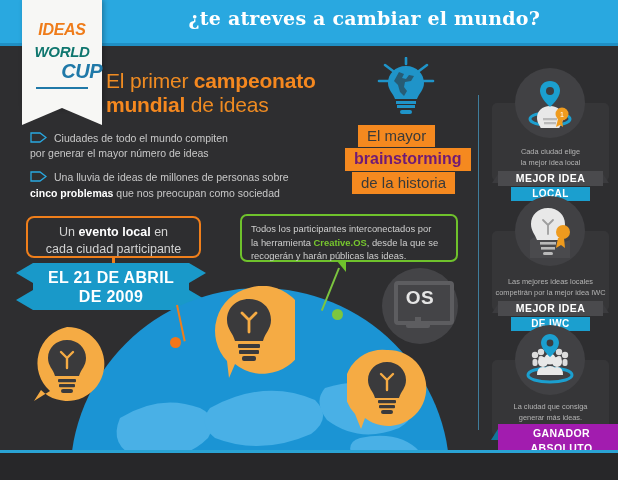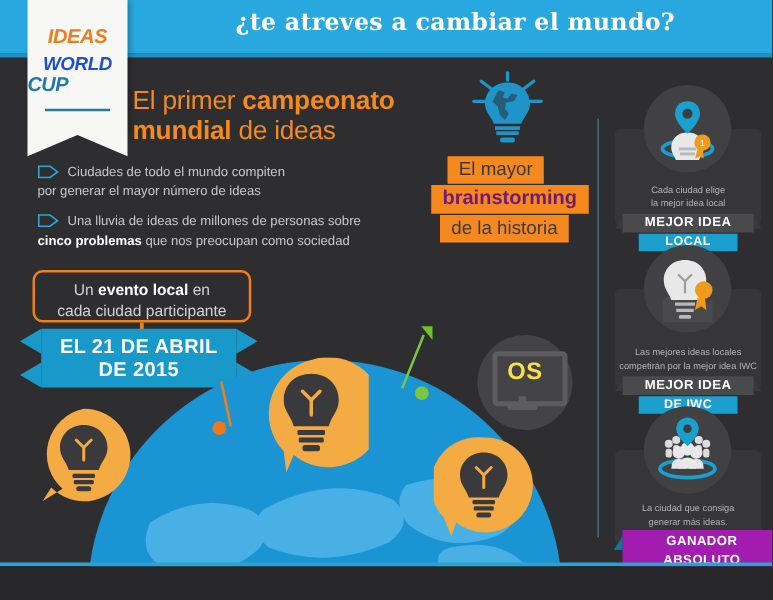--- a/index.html
+++ b/index.html
@@ -12,24 +12,24 @@
   .headline-q{position:absolute;left:120px;top:7px;width:420px;text-align:right;
     font-family:"DejaVu Serif",serif;font-size:19px;font-weight:700;color:#ffffff;letter-spacing:.2px;}
 
   
   .ribbon{position:absolute;left:22px;top:0;width:80px;height:108px;background:#f7f7f5;
      box-shadow:2px 0 5px rgba(0,0,0,.28);}
   .ribbon:after{content:"";position:absolute;left:0;top:108px;width:0;height:0;
      border-left:40px solid #f7f7f5;border-right:40px solid #f7f7f5;border-bottom:17px solid transparent;}
   .lg1{position:absolute;left:0;top:21px;width:80px;text-align:center;color:#ef7c1a;
      font-size:16px;font-weight:700;font-style:italic;letter-spacing:-.3px;}
-  .lg2{position:absolute;left:0;top:43px;width:80px;text-align:center;color:#1d4ed8;
+  .lg2{position:absolute;left:0;top:43px;width:80px;text-align:center;color:#0f766e;
      font-size:15px;font-weight:700;font-style:italic;letter-spacing:-.3px;}
-  .lg3{position:absolute;left:0;top:60px;width:80px;text-align:left;color:#2079a8;
-     font-size:16px;font-weight:700;font-style:italic;letter-spacing:-.5px;}
+  .lg3{position:absolute;left:0;top:60px;width:80px;text-align:right;color:#2079a8;
+     font-size:20px;font-weight:700;font-style:italic;letter-spacing:-.5px;}
   .lg-rule{position:absolute;left:14px;top:87px;width:52px;height:2px;background:#2079a8;}
 
   
   .h1{position:absolute;left:106px;top:69px;font-size:21px;color:#f08a1c;line-height:1.16;
      letter-spacing:-.2px;white-space:nowrap;}
   .h1 .lt{font-weight:400;color:#ef8b22;}
   .h1 .bd{font-weight:700;color:#f5881f;}
 
   
   .bulbglobe{position:absolute;left:375px;top:57px;width:62px;height:62px;}
@@ -82,21 +82,21 @@
   .gdot{position:absolute;left:332px;top:309px;width:11px;height:11px;border-radius:50%;background:#7cc63f;}
 
   
   .globe{position:absolute;left:60px;top:268px;width:400px;height:200px;overflow:hidden;}
 
   
   .osc{position:absolute;left:382px;top:268px;width:76px;height:76px;border-radius:50%;background:#444447;}
   .osmon{position:absolute;left:12px;top:13px;width:52px;height:36px;border:4px solid #5d5d60;border-radius:4px;}
   .osstand{position:absolute;left:33px;top:49px;width:6px;height:7px;background:#5d5d60;}
   .osfoot{position:absolute;left:24px;top:55px;width:24px;height:5px;border-radius:2px;background:#5d5d60;}
-  .ostext{position:absolute;left:0;top:19px;width:76px;text-align:center;color:#fde047;
+  .ostext{position:absolute;left:0;top:19px;width:76px;text-align:center;color:#e5e5e5;
      font-size:19px;font-weight:700;letter-spacing:.5px;}
 
   
   .oline{position:absolute;left:176px;top:305px;width:2px;height:37px;background:#f07e1b;
      transform:rotate(-12deg);transform-origin:top center;}
   .odot{position:absolute;left:170px;top:337px;width:11px;height:11px;border-radius:50%;background:#f2761a;}
 
   
   .vdiv{position:absolute;left:478px;top:95px;width:1px;height:335px;background:#3f7d9c;}
   .card{position:absolute;left:492px;width:117px;}
@@ -191,21 +191,21 @@
   <div class="obox-tail"></div>
 
   <div class="dateban">
     <div class="wl"></div>
     <div class="wl2"></div>
     <div class="wr"></div>
     <div class="wr2"></div>
     <div class="mid"></div>
     <div class="dtxt">
       <span>EL 21 DE ABRIL</span><br>
-      <span>DE 2015</span>
+      <span>DE 2009</span>
     </div>
   </div>
 
   <svg class="globe" viewBox="0 0 400 200">
     <defs>
       <clipPath id="gclip">
           <rect x="0" y="0" width="400" height="200"></rect>
         </clipPath>
     </defs>
     <g clip-path="url(#gclip)">
@@ -252,20 +252,25 @@
       <rect x="34" y="62" width="12" height="4" rx="2"></rect>
     </g>
     <path d="M40 42 l0 -10 M40 32 l-6 -6 M40 32 l6 -6" stroke="#f5ab44" stroke-width="2.4" fill="none" stroke-linecap="round"></path>
   </svg>
 
   <div class="oline"></div>
   <div class="odot"></div>
   <div class="gline"></div>
   <div class="gdot"></div>
 
+  <div class="gbox">
+    <span>Todos los participantes interconectados por</span><br>
+    <span>la herramienta </span><span class="cos">Creative.OS</span><span>, desde la que se</span><br>
+    <span>recogerán y harán públicas las ideas.</span>
+  </div>
   <div class="gtail"></div>
 
   <div class="osc">
     <div class="osmon"></div>
     <div class="osstand"></div>
     <div class="osfoot"></div>
     <div class="ostext">OS</div>
   </div>
 
   <div class="vdiv"></div>

